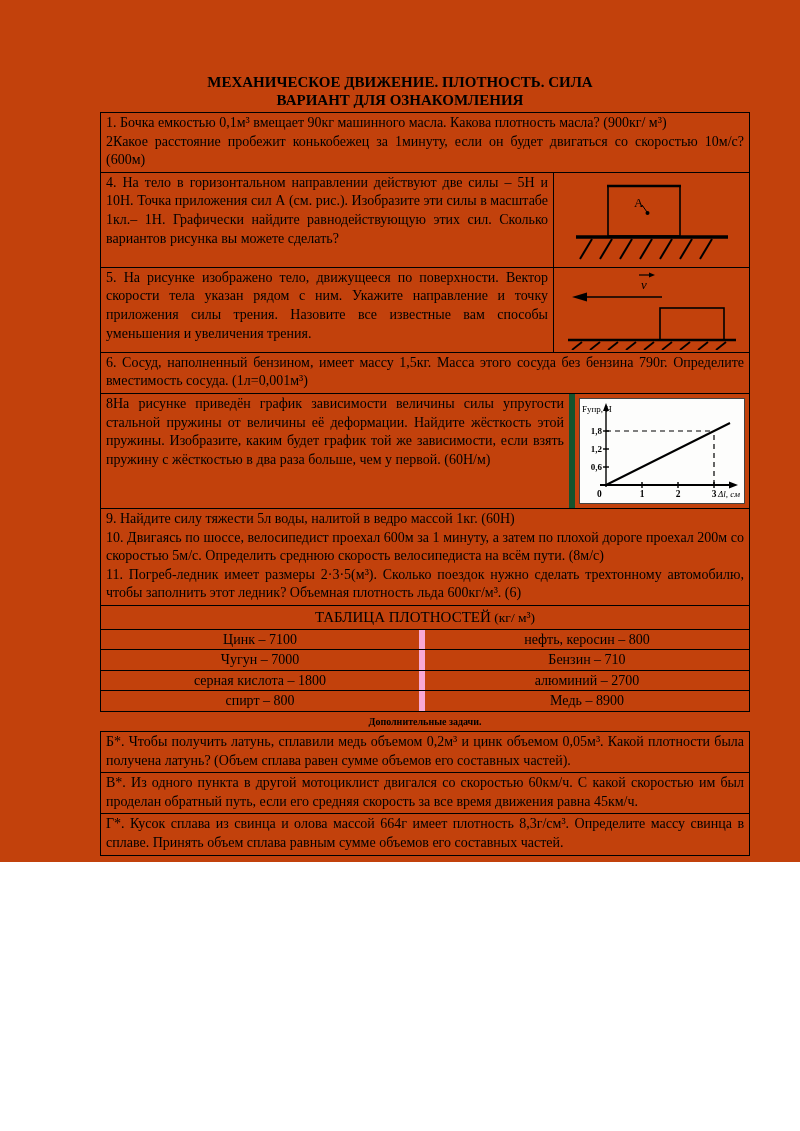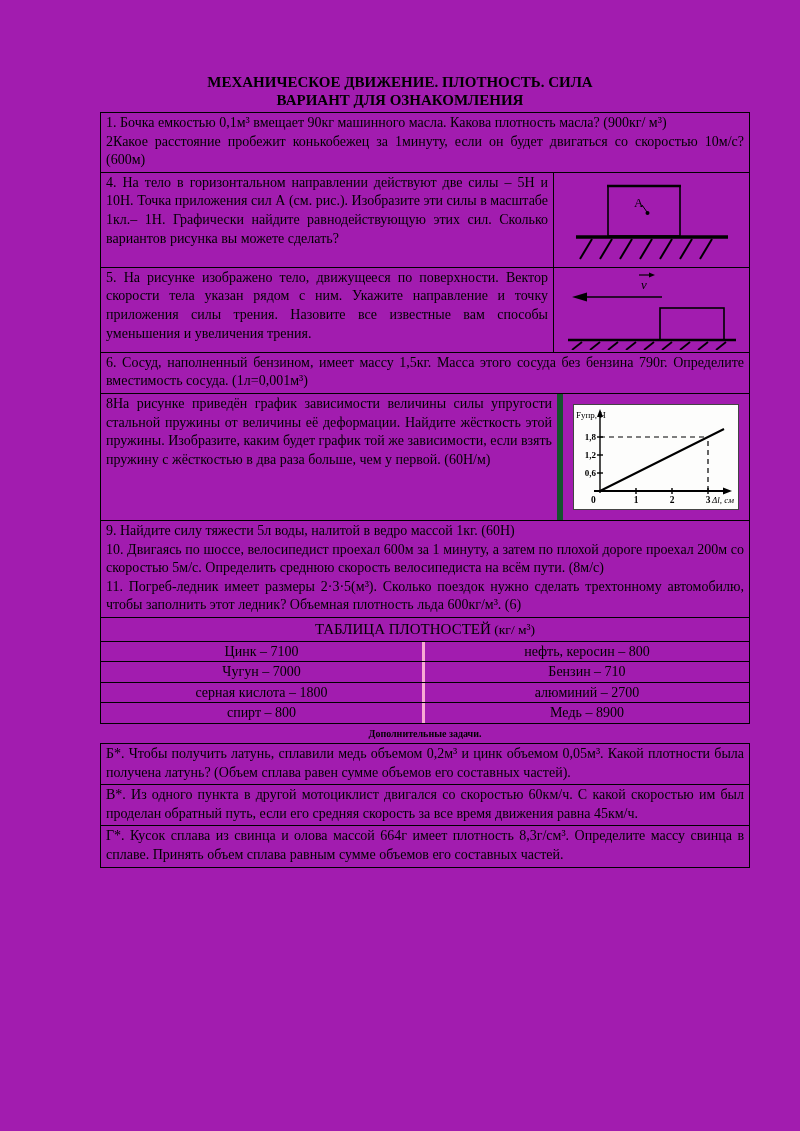--- a/index.html
+++ b/index.html
@@ -1,17 +1,17 @@
 <!DOCTYPE html>
 <html><head>
 <meta charset="utf-8">
 <style>
   html,body { margin:0; padding:0; background:#ffffff; }
   .page {
-    position:relative; width:800px; height:1131px; background:#a21caf;
+    position:relative; width:800px; height:862px; background:#c2410c;
     font-family:"Liberation Serif", serif; color:#000; font-size:14px;
     overflow:hidden;
   }
   .titles {
     position:absolute; top:73px; left:100px; width:600px;
     text-align:center; font-weight:bold; font-size:15px; line-height:18px;
   }
   .content { position:absolute; top:112px; left:100px; width:650px; }
   .tbl { border-top:1px solid #000; }
   .trow {
@@ -23,25 +23,25 @@
   .cell p { margin:0; text-align:justify; line-height:18.6px; }
   .cell-text4 { width:453px; border-right:1px solid #000; }
   .cell-text8 { width:476px; border-right:6px solid #14532d; }
   .cell-fig { flex:1; display:flex; align-items:center; justify-content:center; padding:2px; }
   .dens-title { text-align:center; line-height:22px; padding:0 5px; }
   .dens-title .big { font-size:15px; }
   .dens-title .small { font-size:13.5px; }
   .dens-cell {
     width:50%; text-align:center; line-height:19.5px; box-sizing:border-box;
   }
-  .dens-cell.first { border-right:3px solid #f9a8d4; }
+  .dens-cell.first { border-right:6px solid #f9a8d4; }
   .extra-heading {
     text-align:center; font-weight:bold; font-size:10px; line-height:17px; margin:1px 0 1px 0;
   }
-  .graph-frame { border:1px solid #444; background:#fdfdfc; margin:8px; }
+  .graph-frame { border:1px solid #444; background:#fdfdfc; margin:2px; }
   svg text { font-family:"Liberation Serif", serif; }
 </style>
 </head>
 <body>
 
 <div class="page">
 
   <div class="titles">
     <div>МЕХАНИЧЕСКОЕ ДВИЖЕНИЕ. ПЛОТНОСТЬ. СИЛА</div>
     <div>ВАРИАНТ ДЛЯ ОЗНАКОМЛЕНИЯ</div>

